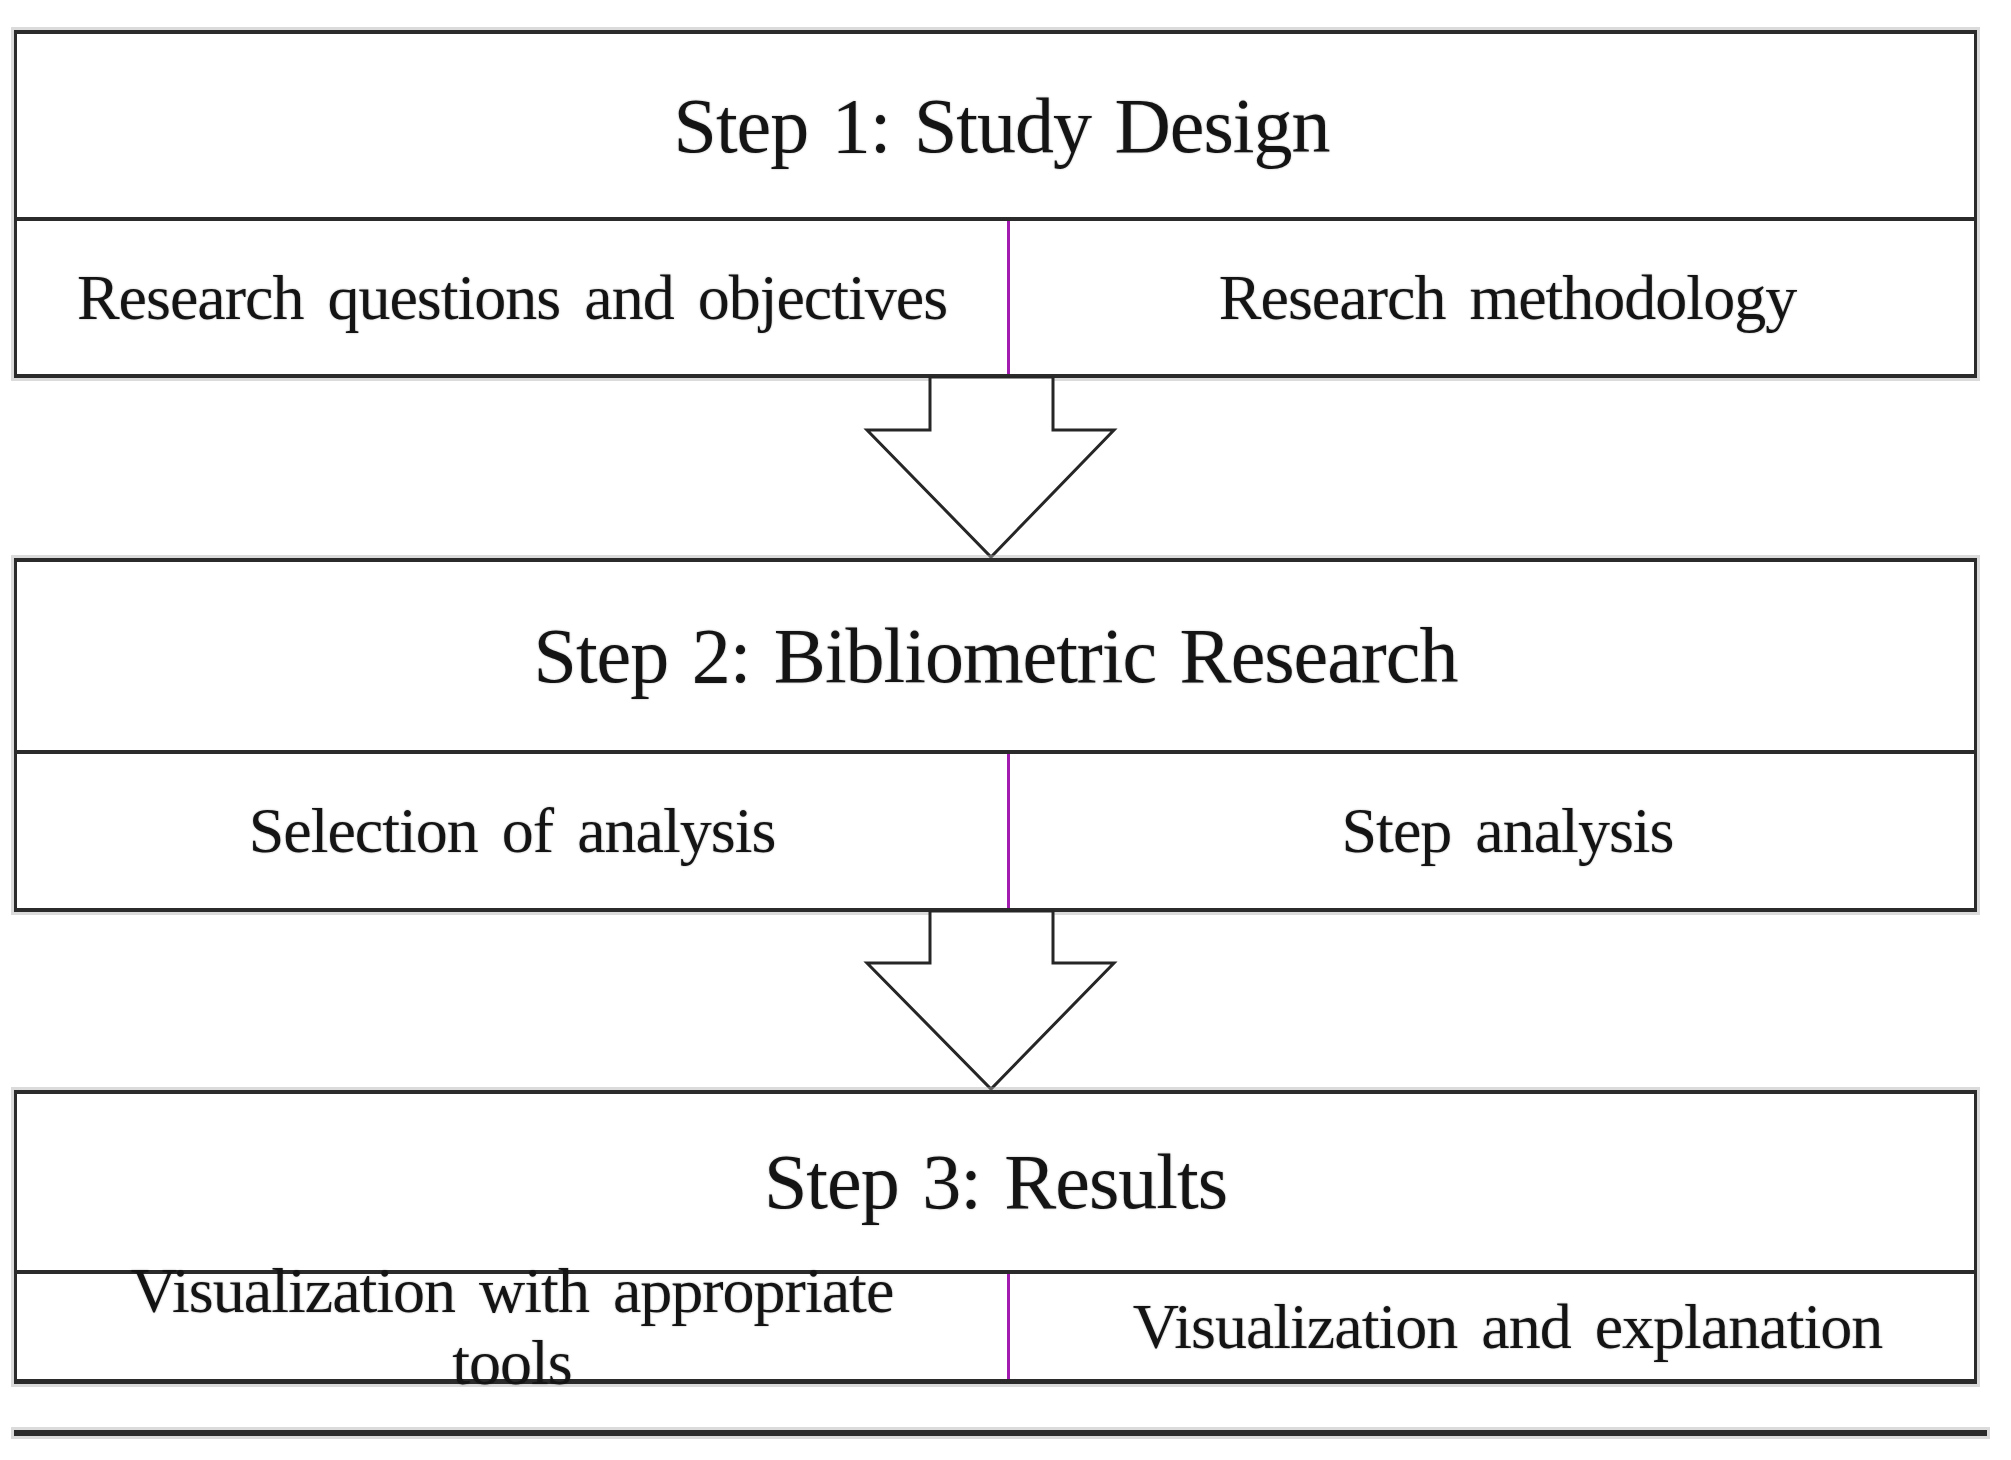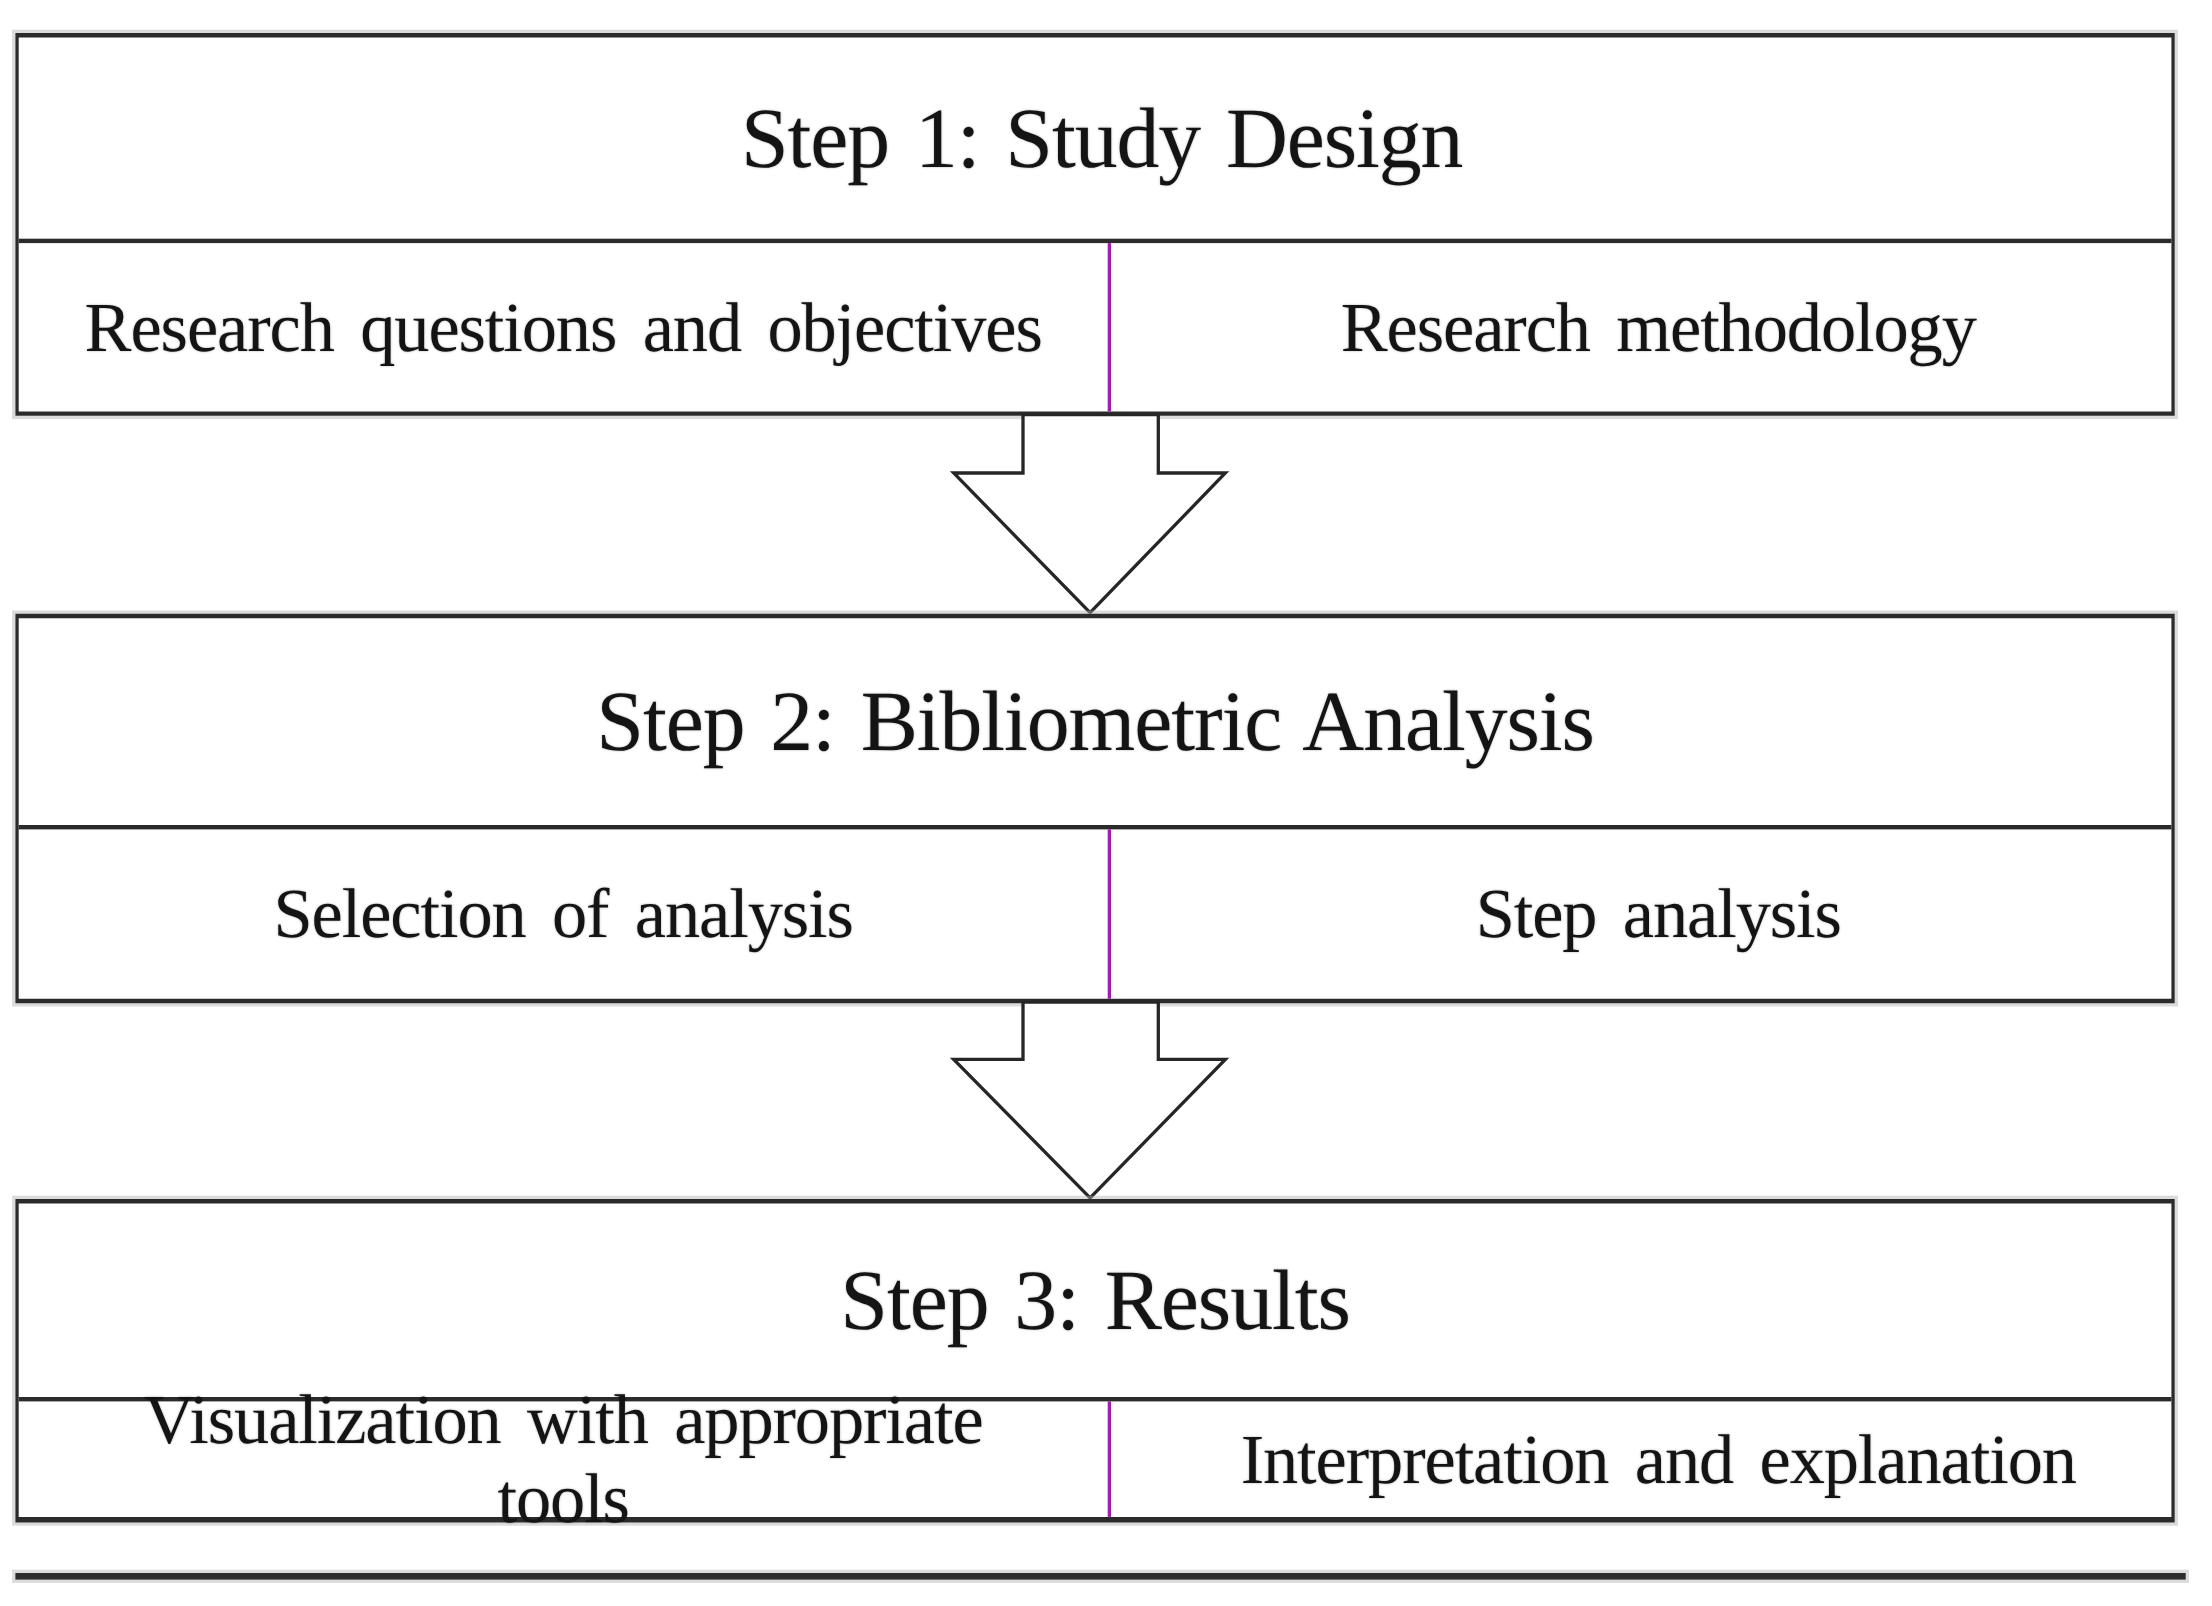--- a/index.html
+++ b/index.html
@@ -105,35 +105,35 @@
       <div class="cell left">Research questions and objectives</div>
       <div class="cell right">Research methodology</div>
     </div>
   </div>
 
   <svg class="down-arrow a1" viewBox="0 0 266 186" xmlns="http://www.w3.org/2000/svg">
     <polygon points="72,1 72,54 9,54 133,181 256,54 195,54 195,1" fill="#ffffff" stroke="#262626" stroke-width="3"></polygon>
   </svg>
 
   <div class="step-box s2">
-    <div class="step-header">Step 2: Bibliometric Analysis</div>
+    <div class="step-header">Step 2: Bibliometric Research</div>
     <div class="step-row">
       <div class="cell left">Selection of analysis</div>
       <div class="cell right">Step analysis</div>
     </div>
   </div>
 
   <svg class="down-arrow a2" viewBox="0 0 266 184" xmlns="http://www.w3.org/2000/svg">
     <polygon points="72,1 72,53 9,53 133,179 256,53 195,53 195,1" fill="#ffffff" stroke="#262626" stroke-width="3"></polygon>
   </svg>
 
   <div class="step-box s3">
     <div class="step-header">Step 3: Results</div>
     <div class="step-row">
       <div class="cell left">Visualization with appropriate
 tools</div>
-      <div class="cell right">Interpretation and explanation</div>
+      <div class="cell right">Visualization and explanation</div>
     </div>
   </div>
 
   <div class="bottom-rule"></div>
 
 </div>
 
 </body></html>

